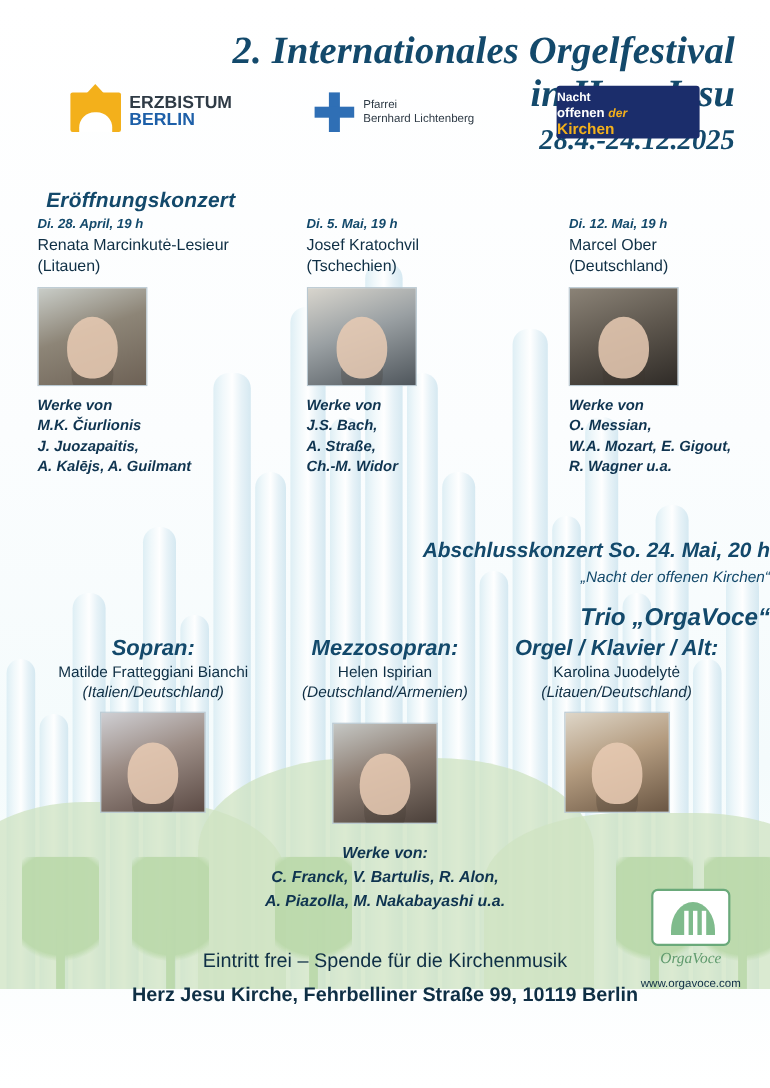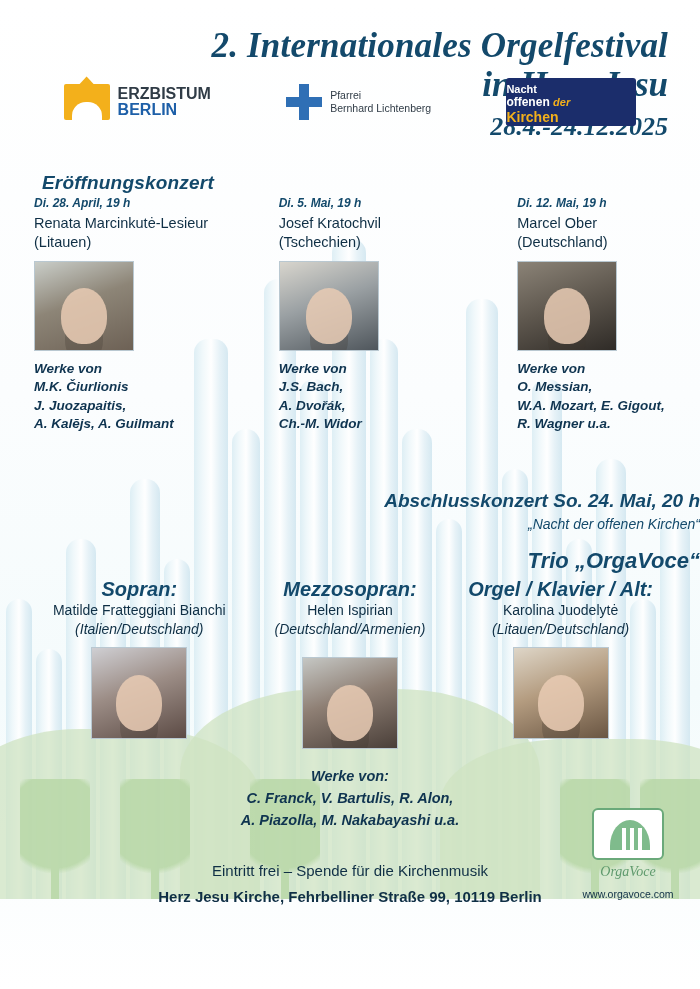--- a/index.html
+++ b/index.html
@@ -234,21 +234,21 @@
     color: #0f3450;
     line-height: 1.5;
   }
 
   
   .info {
     position: absolute;
     left: 0; right: 0; top: 858px;
     text-align: center;
   }
-  .info div { font-size: 15px; color: #0f2f45; line-height: 1.7; }
+  .info div { font-size: 18px; color: #0f2f45; line-height: 1.7; }
   .info .bold { font-weight: bold; }
 
   
   .orgavoce {
     position: absolute;
     right: 24px; top: 808px;
     width: 96px;
     text-align: center;
   }
   .ov-box {
@@ -419,21 +419,21 @@
       <div class="col c2">
         <div class="c-date">Di. 5. Mai, 19 h</div>
         <div class="c-name">Josef Kratochvil</div>
         <div class="c-country">(Tschechien)</div>
         <div class="photo p2">
             <div class="face"></div>
           </div>
         <div class="works">
           <span class="wl">Werke von</span>
           <span class="wl">J.S. Bach,</span>
-          <span class="wl">A. Dvořák,</span>
+          <span class="wl">A. Straße,</span>
           <span class="wl">Ch.-M. Widor</span>
         </div>
       </div>
 
       <div class="col c3">
         <div class="c-date">Di. 12. Mai, 19 h</div>
         <div class="c-name">Marcel Ober</div>
         <div class="c-country">(Deutschland)</div>
         <div class="photo p3">
             <div class="face"></div>

